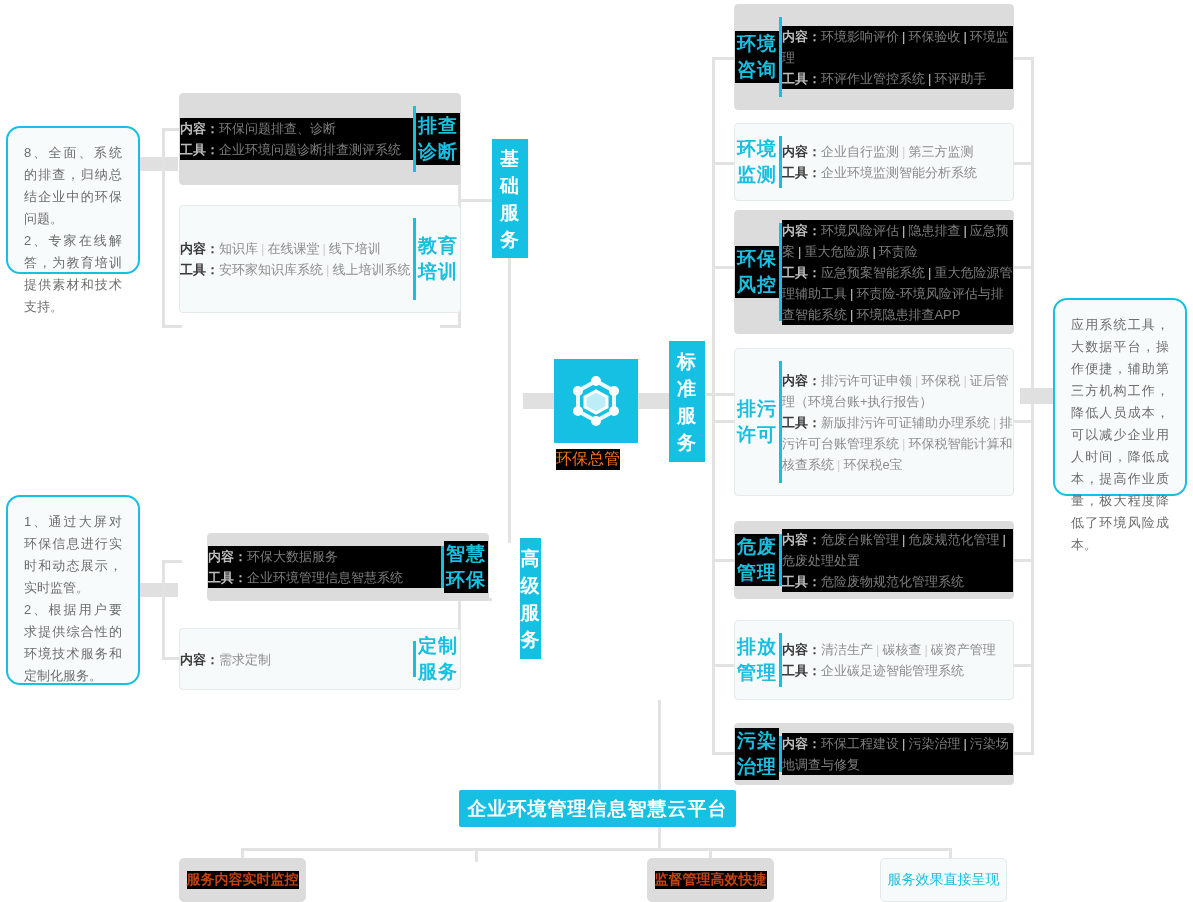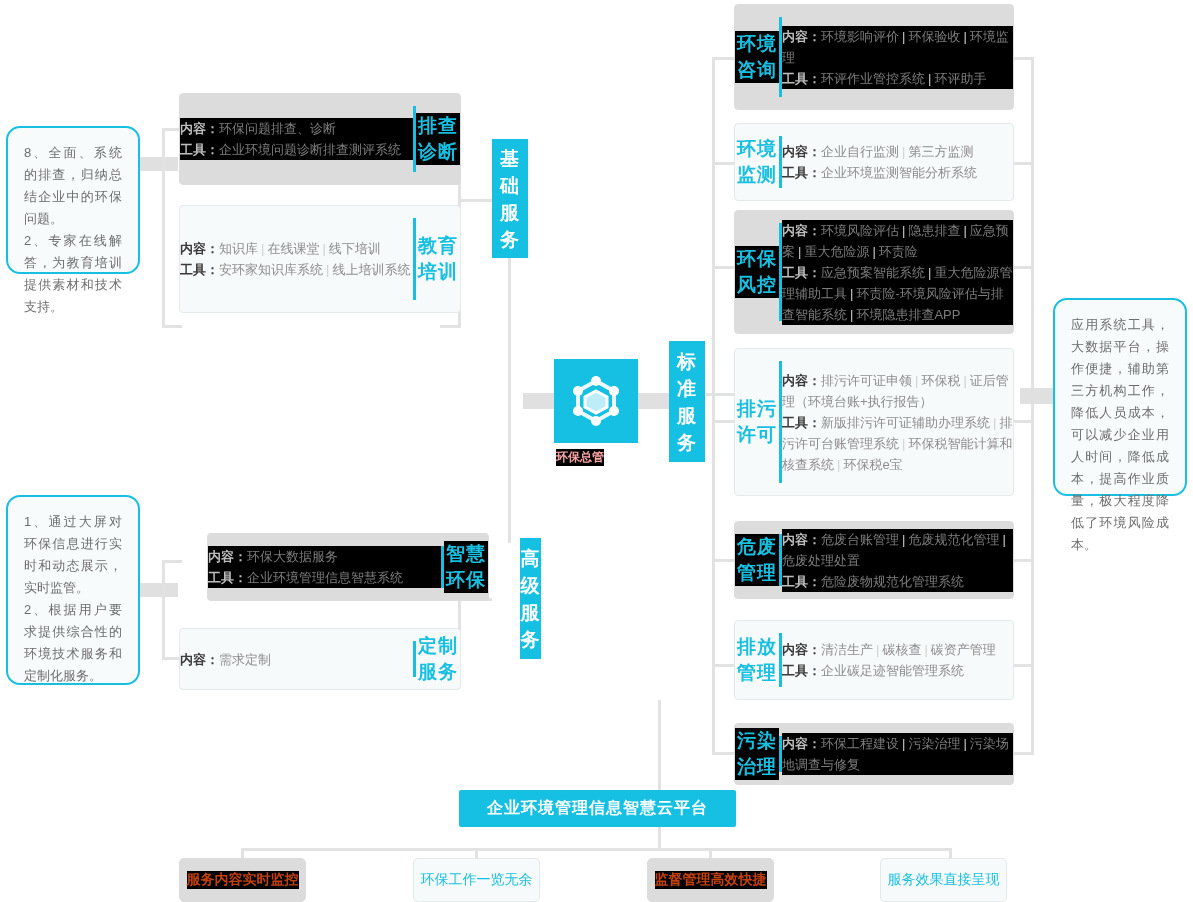--- a/index.html
+++ b/index.html
@@ -108,33 +108,33 @@
   
   #hub {
     position: absolute;
     background: #16c0e2;
     display: flex;
     align-items: center;
     justify-content: center;
   }
   #hub-label {
     position: absolute;
-    font-size: 12px;
-    font-weight: bold;
-    color: #fca5a5;
+    font-size: 16px;
+    font-weight: normal;
+    color: #f97316;
     background: #000000;
     white-space: nowrap;
   }
 
   
   #platform {
     position: absolute;
     background: #16c0e2;
     color: #ffffff;
-    font-size: 16px;
+    font-size: 19px;
     font-weight: bold;
     letter-spacing: 1px;
     display: flex;
     align-items: center;
     justify-content: center;
     border-radius: 2px;
   }
 
   
   .chip {
@@ -391,23 +391,20 @@
       </div>
   </div>
 
   <div id="platform" style="left:459px; top:790px; width:277px; height:37px;">
     <span>企业环境管理信息智慧云平台</span>
   </div>
 
   <div class="chip sel" style="left:179px; top:858px; width:127px; height:44px;">
     <span class="chip-txt">服务内容实时监控</span>
   </div>
-  <div class="chip plain" style="left:413px; top:858px; width:127px; height:44px;">
-    <span class="chip-txt">环保工作一览无余</span>
-  </div>
   <div class="chip sel" style="left:647px; top:858px; width:127px; height:44px;">
     <span class="chip-txt">监督管理高效快捷</span>
   </div>
   <div class="chip plain" style="left:880px; top:858px; width:127px; height:44px;">
     <span class="chip-txt">服务效果直接呈现</span>
   </div>
 
 </div>
 
 </body></html>

